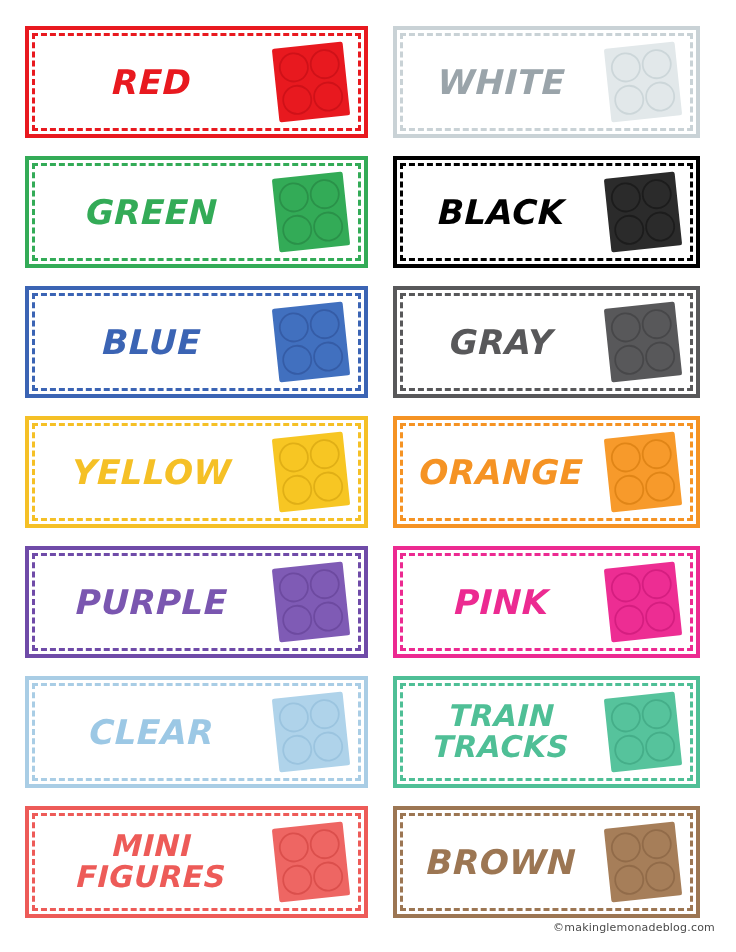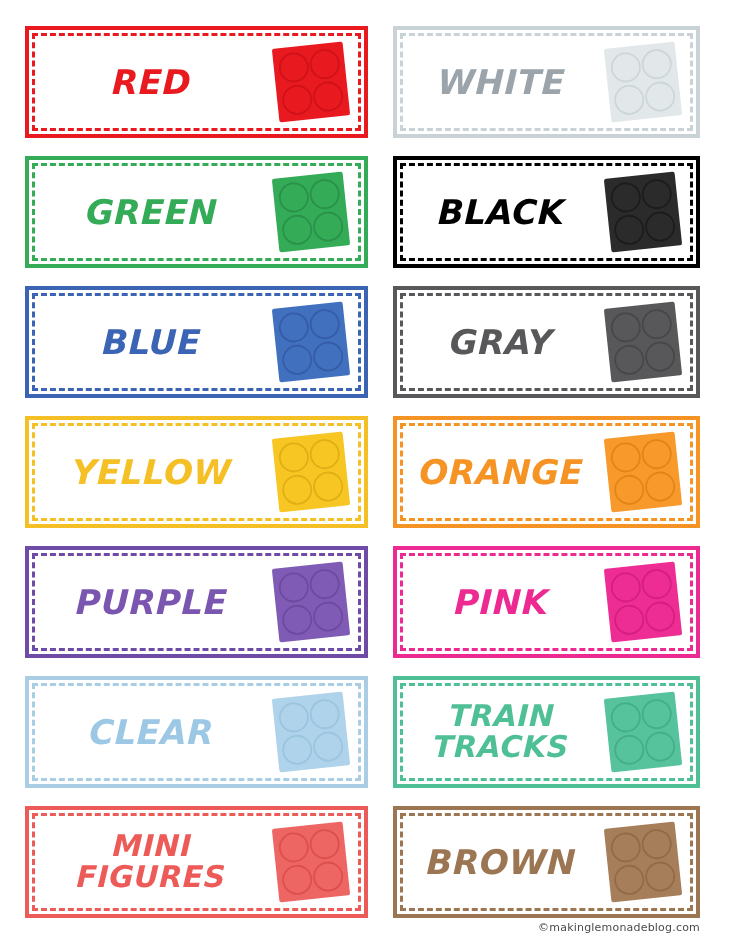--- a/index.html
+++ b/index.html
@@ -89,21 +89,21 @@
   }
   .brick {
     width: 74px;
     height: 80px;
     transform: rotate(-6deg);
   }
 
   
   #credit {
     position: absolute;
-    right: 36px;
+    right: 21px;
     bottom: 18px;
     font-family: "DejaVu Sans", sans-serif;
     font-size: 11px;
     color: #4a4a4a;
     letter-spacing: 0.2px;
     white-space: nowrap;
   }
 </style>
 </head>
 <body>

